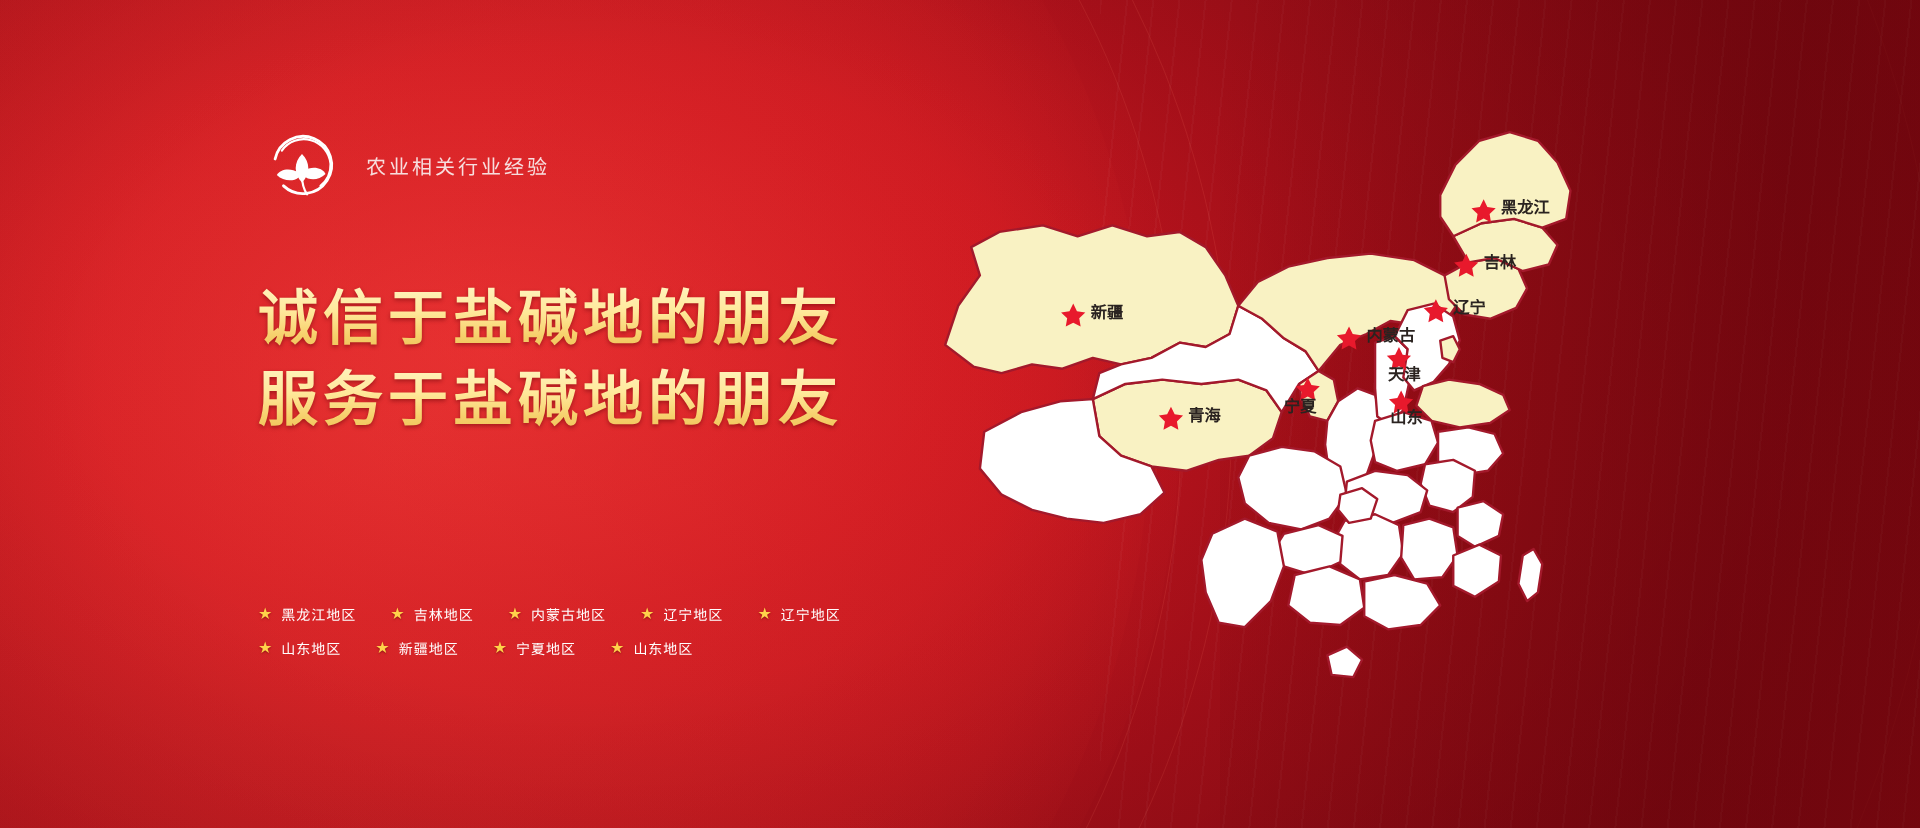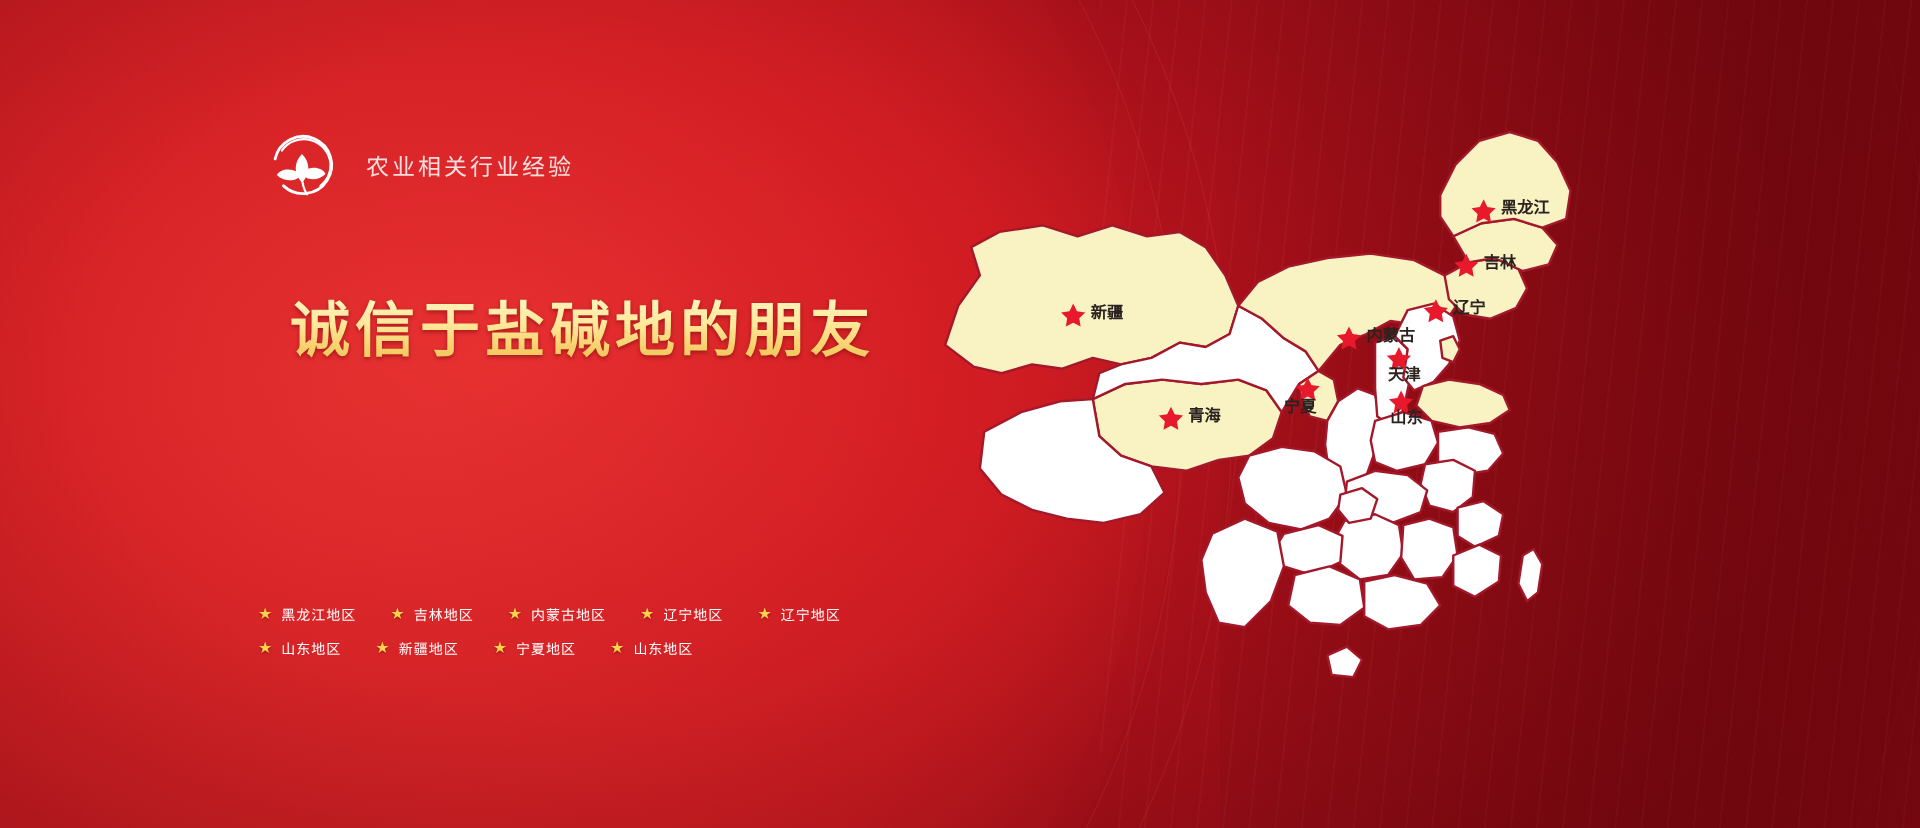--- a/index.html
+++ b/index.html
@@ -33,23 +33,23 @@
 
   
   .left{position:absolute;left:250px;top:0;width:760px;height:828px;}
 
   .logo-row{position:absolute;left:10px;top:122px;display:flex;align-items:center;}
   .logo-mark{width:84px;height:84px;flex:0 0 84px;}
   .logo-text{margin-left:22px;}
   .logo-title{font-family:"DejaVu Serif","Liberation Serif",serif;
     font-size:38px;line-height:1.05;color:#ffffff;letter-spacing:3px;font-weight:400;white-space:nowrap;}
   .logo-sub{font-family:"DejaVu Serif","Liberation Serif",serif;
-    font-size:23px;color:#f7dede;letter-spacing:3px;margin-top:2px;white-space:nowrap;}
-
-  .headline{position:absolute;left:8px;top:290px;margin-left:32px;}
+    font-size:20px;color:#f7dede;letter-spacing:3px;margin-top:2px;white-space:nowrap;}
+
+  .headline{position:absolute;left:8px;top:278px;}
   .hl{font-family:"DejaVu Serif","Liberation Serif",serif;
     font-weight:700;font-size:60px;line-height:1.35;letter-spacing:5px;white-space:nowrap;
     background:linear-gradient(180deg,#fff6c8 0%,#ffe89a 42%,#f6cf6a 72%,#e9bb50 100%);
     -webkit-background-clip:text;background-clip:text;color:transparent;
     -webkit-text-fill-color:transparent;
     filter:drop-shadow(0 2px 2px rgba(90,0,5,.45));}
 
   .cover-title{position:absolute;left:10px;top:545px;
     font-family:"DejaVu Serif","Liberation Serif",serif;font-weight:700;
     font-size:26px;letter-spacing:2px;color:#ffffff;white-space:nowrap;
@@ -98,20 +98,21 @@
           <path d="M50 64 C50 72 52 80 56 86" fill="none" stroke="#ffffff" stroke-width="2.6" stroke-linecap="round"></path>
         </svg>
       </span>
       <span class="logo-text">
         <div class="logo-sub">农业相关行业经验</div>
       </span>
     </div>
 
     <div class="headline">
       <div class="hl">诚信于盐碱地的朋友</div>
+      <div class="hl">服务于盐碱地的朋友</div>
     </div>
 
 
     <div class="regions">
       <div class="region-row">
         <span class="region">
             <span class="region-star">★</span>
             <span class="region-label">黑龙江地区</span>
           </span>
         <span class="region">

